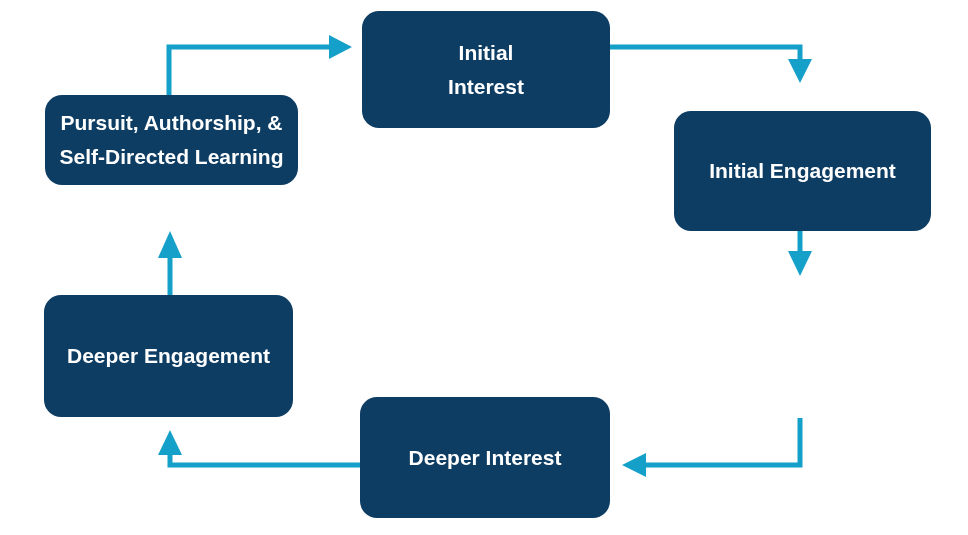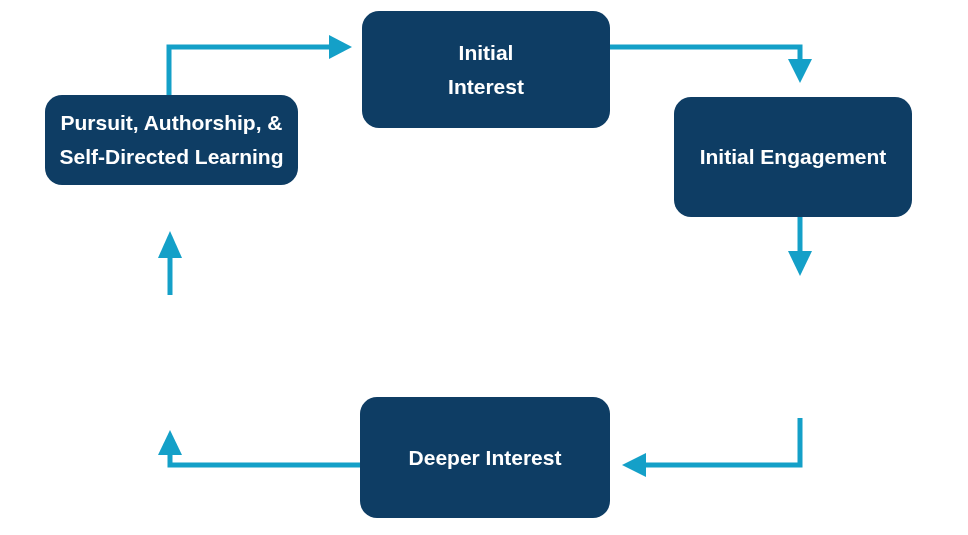--- a/index.html
+++ b/index.html
@@ -44,21 +44,21 @@
     justify-content:center;
     text-align:center;
     font-weight:bold;
     font-size:21px;
     line-height:1.6;
     white-space:pre-line;
     box-sizing:border-box;
     padding:14px 10px;
   }
   .node-initial-interest   {left:362px; top:11px;  width:248px; height:117px;}
-  .node-initial-engagement {left:674px; top:97px;  width:238px; height:120px;}
+  .node-initial-engagement {left:674px; top:111px;  width:257px; height:120px;}
   .node-seminar-choice     {left:675px; top:295px; width:248px; height:123px;}
   .node-deeper-interest    {left:360px; top:397px; width:250px; height:121px;text-align:right;}
   .node-deeper-engagement  {left:44px;  top:295px; width:249px; height:122px;}
   .node-pursuit            {left:45px;  top:95px;  width:253px; height:90px;}
 </style>
 </head>
 <body>
 
 <div class="canvas">
 
@@ -96,17 +96,18 @@
   </svg>
 
   <div class="node node-initial-interest">Initial
 Interest</div>
 
   <div class="node node-initial-engagement">Initial Engagement</div>
 
 
   <div class="node node-deeper-interest">Deeper Interest</div>
 
+  <div class="node node-deeper-engagement">Deeper Engagement</div>
 
   <div class="node node-pursuit">Pursuit, Authorship, &amp;
 Self-Directed Learning</div>
 
 </div>
 
 </body></html>

